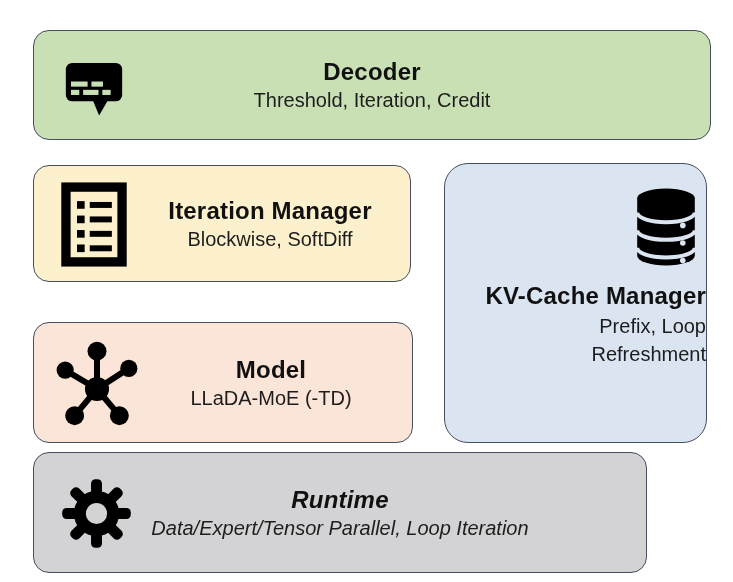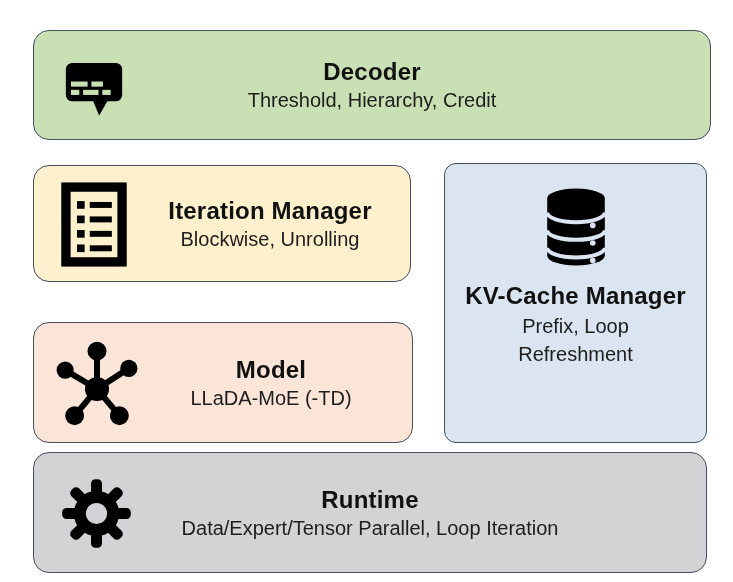--- a/index.html
+++ b/index.html
@@ -25,34 +25,34 @@
   .box-decoder .icon{left:28px;top:23px;width:64px;height:64px;}
   .box-decoder .textblock{left:0;right:0;}
 
   
   .box-iteration{left:33px;top:165px;width:378px;height:117px;}
   .box-iteration .icon{left:26px;top:16px;width:68px;height:85px;}
   .box-iteration .textblock{left:100px;right:4px;align-items:center;}
 
   
   .box-kv{
-    left:444px;top:163px;width:263px;height:280px;border-radius:12px;
-    display:flex;flex-direction:column;align-items:center;padding-top:19px;
+    left:444px;top:163px;width:263px;height:280px;border-radius:24px;
+    display:flex;flex-direction:column;align-items:flex-end;padding-top:19px;
   }
   .box-kv .icon{position:static;width:80px;height:88px;}
   .box-kv .title{margin-top:10px;white-space:nowrap;}
   .box-kv .subtitle{margin-top:2px;}
 
   
   .box-model{left:33px;top:322px;width:380px;height:121px;}
   .box-model .icon{left:20px;top:17px;width:86px;height:86px;}
   .box-model .textblock{left:100px;right:4px;}
 
   
-  .box-runtime{left:33px;top:452px;width:674px;height:121px;}
+  .box-runtime{left:33px;top:452px;width:614px;height:121px;font-style:italic;}
   .box-runtime .icon{left:26px;top:24px;width:73px;height:73px;}
   .box-runtime .textblock{left:0;right:0;}
 </style>
 </head>
 <body>
 
 <div class="stage">
 
   <section class="box box-decoder" style="background-color: rgb(200, 224, 180);">
     <span class="icon">
@@ -61,41 +61,41 @@
         <polygon points="48,72 72,72 58,96" fill="#000"></polygon>
         <rect x="14" y="43" width="26" height="8" fill="#c8e0b4"></rect>
         <rect x="46" y="43" width="18" height="8" fill="#c8e0b4"></rect>
         <rect x="14" y="56" width="13" height="8" fill="#c8e0b4"></rect>
         <rect x="33" y="56" width="24" height="8" fill="#c8e0b4"></rect>
         <rect x="63" y="56" width="13" height="8" fill="#c8e0b4"></rect>
       </svg>
     </span>
     <div class="textblock">
       <div class="title">Decoder</div>
-      <div class="subtitle">Threshold, Hierarchy, Credit</div>
+      <div class="subtitle">Threshold, Iteration, Credit</div>
     </div>
   </section>
 
   <section class="box box-iteration" style="background-color: rgb(253, 240, 205);">
     <span class="icon">
       <svg viewBox="0 0 80 100" xmlns="http://www.w3.org/2000/svg">
         <rect x="7" y="6" width="66" height="88" fill="none" stroke="#000" stroke-width="11"></rect>
         <rect x="20" y="22.5" width="9" height="9" fill="#000"></rect>
           <rect x="35" y="23.5" width="26" height="7" fill="#000"></rect>
         <rect x="20" y="39.5" width="9" height="9" fill="#000"></rect>
           <rect x="35" y="40.5" width="26" height="7" fill="#000"></rect>
         <rect x="20" y="56.5" width="9" height="9" fill="#000"></rect>
           <rect x="35" y="57.5" width="26" height="7" fill="#000"></rect>
         <rect x="20" y="73.5" width="9" height="9" fill="#000"></rect>
           <rect x="35" y="74.5" width="26" height="7" fill="#000"></rect>
       </svg>
     </span>
     <div class="textblock">
       <div class="title">Iteration Manager</div>
-      <div class="subtitle">Blockwise, Unrolling</div>
+      <div class="subtitle">Blockwise, SoftDiff</div>
     </div>
   </section>
 
   <section class="box box-kv" style="background-color: rgb(219, 228, 241);">
     <span class="icon">
       <svg viewBox="0 0 100 100" xmlns="http://www.w3.org/2000/svg">
         <path d="M14 14 a36 12 0 0 1 72 0 v72 a36 12 0 0 1 -72 0 Z" fill="#000"></path>
         <path d="M14 32 a36 12 0 0 0 72 0" stroke="#dbe4f1" stroke-width="5" fill="none"></path>
         <path d="M14 54 a36 12 0 0 0 72 0" stroke="#dbe4f1" stroke-width="5" fill="none"></path>
         <path d="M14 76 a36 12 0 0 0 72 0" stroke="#dbe4f1" stroke-width="5" fill="none"></path>

